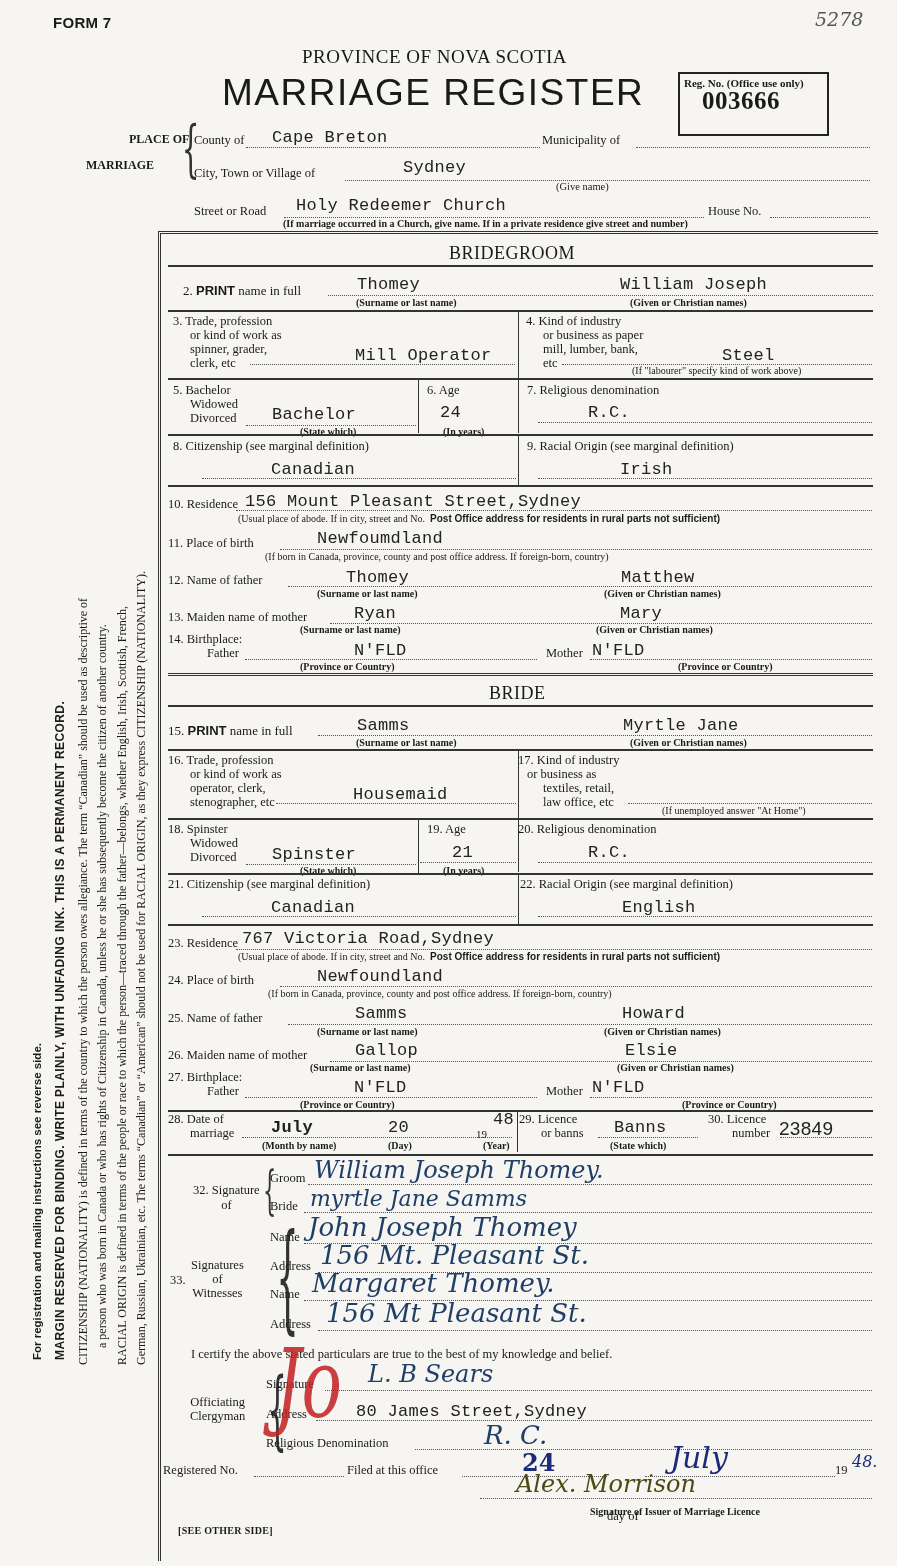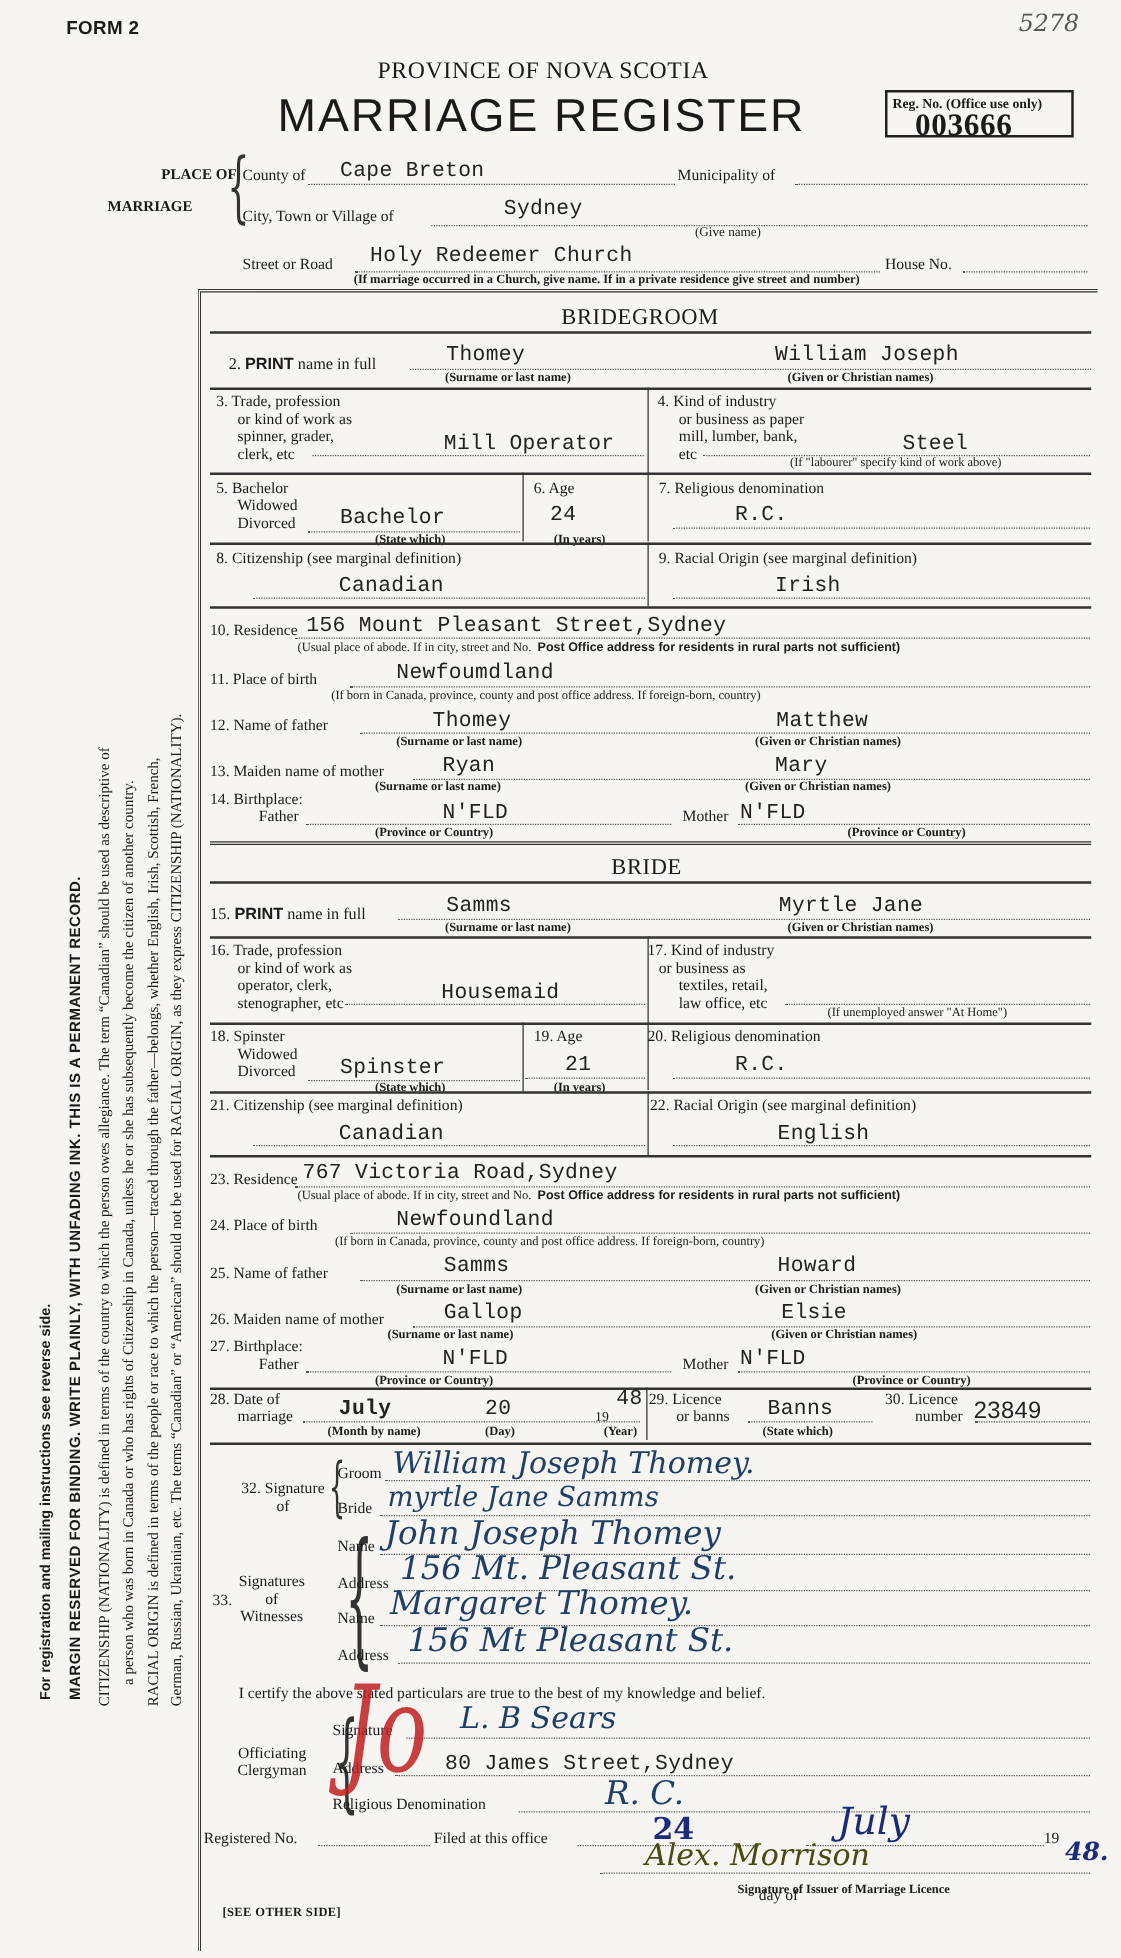--- a/index.html
+++ b/index.html
@@ -16,25 +16,25 @@
   .hand { font-family:"DejaVu Serif", serif; font-style:italic; white-space:nowrap; }
   .ink-blue { color:#1f3f66; }
   .ink-navy { color:#1c2a7a; }
   .ink-olive { color:#4a4a12; }
   .brace { font-family:"DejaVu Serif", serif; font-weight:normal; color:#333; }
   .vert { position:absolute; transform-origin:left top; transform:rotate(-90deg); white-space:nowrap; }
 </style>
 </head>
 <body>
 
-<div class="abs sans" style="left:53px;top:14px;font-size:15px;font-weight:bold;letter-spacing:0.3px;">FORM 2</div>
+<div class="abs sans" style="left:53px;top:14px;font-size:15px;font-weight:bold;letter-spacing:0.3px;">FORM 7</div>
 <div class="abs hand" style="left:815px;top:8px;font-size:19px;color:#555;">5278</div>
 <div class="abs" style="left:302px;top:46px;font-size:19px;letter-spacing:0.5px;">PROVINCE OF NOVA SCOTIA</div>
 <div class="abs sans" style="left:222px;top:72px;font-size:37px;letter-spacing:1.5px;font-weight:normal;">MARRIAGE REGISTER</div>
-<div class="abs" style="left:708px;top:72px;width:151px;height:38px;border:2px solid #222;box-sizing:border-box;">
+<div class="abs" style="left:678px;top:72px;width:151px;height:64px;border:2px solid #222;box-sizing:border-box;">
   <div style="position:absolute;left:4px;top:3px;font-size:11px;font-weight:bold;white-space:nowrap;">Reg. No. (Office use only)</div>
   <div style="position:absolute;left:22px;top:13px;font-size:25px;font-weight:bold;letter-spacing:0.5px;">003666</div>
 </div>
 
 <div class="abs lbl" style="left:89px;top:132px;font-weight:bold;font-size:12px;margin-left:40px;">PLACE OF</div>
 <div class="abs lbl" style="left:86px;top:158px;font-weight:bold;font-size:12px;">MARRIAGE</div>
 <div class="abs brace" style="left:171px;top:118px;font-size:62px;line-height:1;transform:scaleX(0.45);">{</div>
 
 <div class="abs lbl" style="left:194px;top:133px;">County of</div>
 <div class="abs dots" style="left:246px;top:147px;width:294px;"></div>
@@ -337,19 +337,19 @@
 <div class="abs lbl" style="left:163px;top:1463px;">Registered No.</div>
 <div class="abs dots" style="left:254px;top:1476px;width:90px;"></div>
 <div class="abs tw" style="left:262px;top:1458px;"></div>
 <div class="abs lbl" style="left:347px;top:1463px;">Filed at this office</div>
 <div class="abs dots" style="left:462px;top:1476px;width:145px;"></div>
 <div class="abs hand ink-navy" style="left:522px;top:1448px;font-size:24px;font-style:normal;font-weight:bold;">24</div>
 <div class="abs lbl" style="left:607px;top:1463px;margin-top:46px;">day of</div>
 <div class="abs dots" style="left:645px;top:1476px;width:190px;"></div>
 <div class="abs hand ink-navy" style="left:670px;top:1440px;font-size:30px;">July</div>
 <div class="abs lbl" style="left:835px;top:1463px;">19</div>
-<div class="abs hand ink-navy" style="left:852px;top:1452px;font-size:20px;font-weight:bold;margin-top:17px;">48.</div>
+<div class="abs hand ink-navy" style="left:852px;top:1452px;font-size:16px;font-weight:normal;">48.</div>
 
 <div class="abs dots" style="left:480px;top:1498px;width:392px;"></div>
 <div class="abs hand ink-olive" style="left:516px;top:1470px;font-size:24px;">Alex. Morrison</div>
 <div class="abs sub" style="left:590px;top:1506px;">Signature of Issuer of Marriage Licence</div>
 
 <div class="abs" style="left:178px;top:1525px;font-size:10px;font-weight:bold;letter-spacing:0.3px;">[SEE OTHER SIDE]</div>
 
 </body></html>

